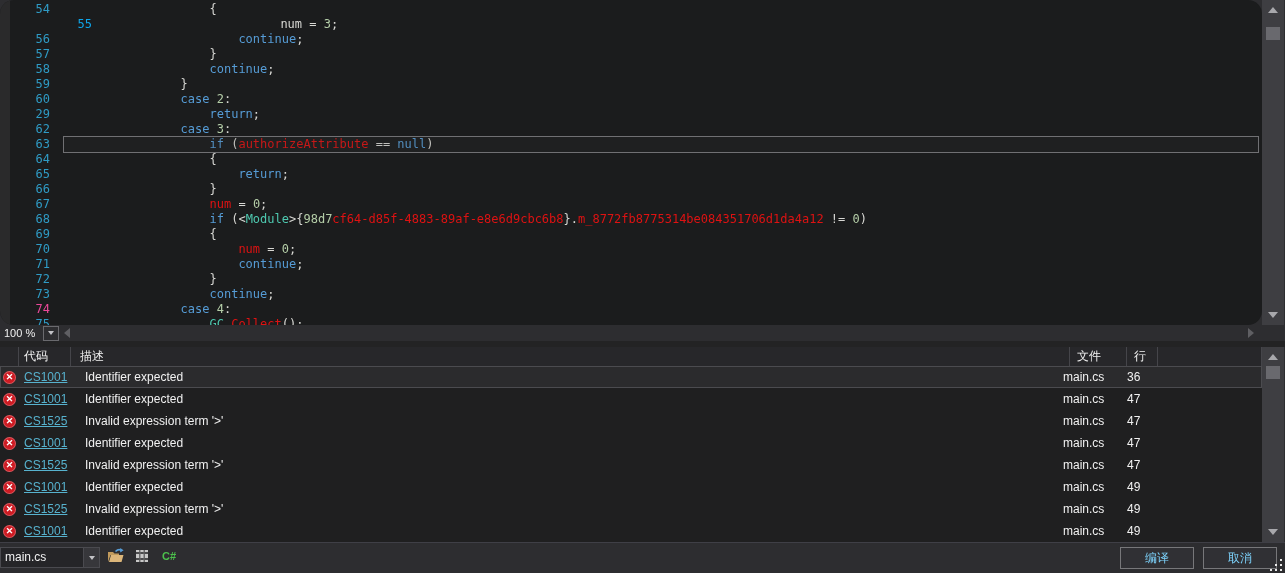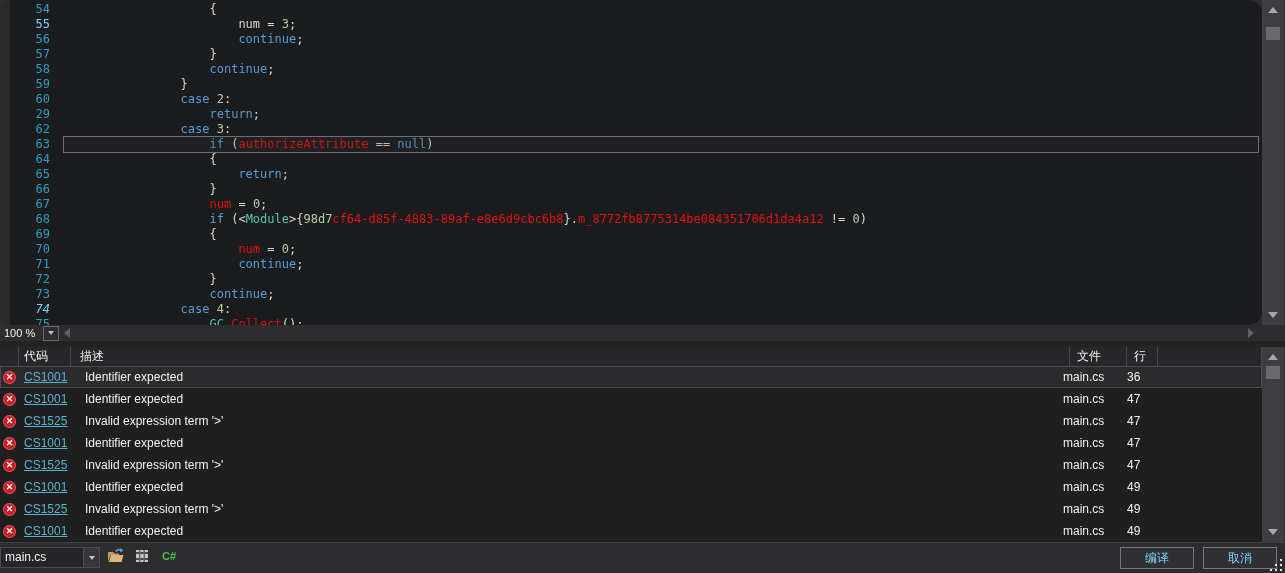--- a/index.html
+++ b/index.html
@@ -78,40 +78,40 @@
 </style>
 </head>
 <body>
 
 <div class="app">
 
   <div id="editor">
     <div id="gutter-strip"></div>
     <div id="code-lines">
         <div class="code-line"><span class="ln" style="color: rgb(47, 155, 197);">54</span><span class="lc"><span style="color: rgb(216, 216, 212);">                    {</span></span></div>
-        <div class="code-line"><span class="ln" style="color: #7dd3fc;">55</span><span class="lc"><span style="color: rgb(216, 216, 212);">                        num = </span><span style="color: rgb(181, 206, 168);">3</span><span style="color: rgb(216, 216, 212);">;</span></span></div>
+        <div class="code-line"><span class="ln" style="color: #0ea5e9; padding-left: 42px;">55</span><span class="lc"><span style="color: rgb(216, 216, 212);">                        num = </span><span style="color: rgb(181, 206, 168);">3</span><span style="color: rgb(216, 216, 212);">;</span></span></div>
         <div class="code-line"><span class="ln" style="color: rgb(47, 155, 197);">56</span><span class="lc"><span style="color: rgb(216, 216, 212);">                        </span><span style="color: rgb(86, 156, 214);">continue</span><span style="color: rgb(216, 216, 212);">;</span></span></div>
         <div class="code-line"><span class="ln" style="color: rgb(47, 155, 197);">57</span><span class="lc"><span style="color: rgb(216, 216, 212);">                    }</span></span></div>
         <div class="code-line"><span class="ln" style="color: rgb(47, 155, 197);">58</span><span class="lc"><span style="color: rgb(216, 216, 212);">                    </span><span style="color: rgb(86, 156, 214);">continue</span><span style="color: rgb(216, 216, 212);">;</span></span></div>
         <div class="code-line"><span class="ln" style="color: rgb(47, 155, 197);">59</span><span class="lc"><span style="color: rgb(216, 216, 212);">                }</span></span></div>
         <div class="code-line"><span class="ln" style="color: rgb(47, 155, 197);">60</span><span class="lc"><span style="color: rgb(216, 216, 212);">                </span><span style="color: rgb(86, 156, 214);">case</span><span style="color: rgb(216, 216, 212);"> </span><span style="color: rgb(181, 206, 168);">2</span><span style="color: rgb(216, 216, 212);">:</span></span></div>
         <div class="code-line"><span class="ln" style="color: rgb(47, 155, 197);">29</span><span class="lc"><span style="color: rgb(216, 216, 212);">                    </span><span style="color: rgb(86, 156, 214);">return</span><span style="color: rgb(216, 216, 212);">;</span></span></div>
         <div class="code-line"><span class="ln" style="color: rgb(47, 155, 197);">62</span><span class="lc"><span style="color: rgb(216, 216, 212);">                </span><span style="color: rgb(86, 156, 214);">case</span><span style="color: rgb(216, 216, 212);"> </span><span style="color: rgb(181, 206, 168);">3</span><span style="color: rgb(216, 216, 212);">:</span></span></div>
         <div class="code-line"><span class="ln" style="color: rgb(47, 155, 197);">63</span><span class="lc"><span style="color: rgb(216, 216, 212);">                    </span><span style="color: rgb(86, 156, 214);">if</span><span style="color: rgb(216, 216, 212);"> (</span><span style="color: rgb(222, 18, 18);">authorizeAttribute</span><span style="color: rgb(216, 216, 212);"> == </span><span style="color: rgb(86, 156, 214);">null</span><span style="color: rgb(216, 216, 212);">)</span></span></div>
         <div class="code-line"><span class="ln" style="color: rgb(47, 155, 197);">64</span><span class="lc"><span style="color: rgb(216, 216, 212);">                    {</span></span></div>
         <div class="code-line"><span class="ln" style="color: rgb(47, 155, 197);">65</span><span class="lc"><span style="color: rgb(216, 216, 212);">                        </span><span style="color: rgb(86, 156, 214);">return</span><span style="color: rgb(216, 216, 212);">;</span></span></div>
         <div class="code-line"><span class="ln" style="color: rgb(47, 155, 197);">66</span><span class="lc"><span style="color: rgb(216, 216, 212);">                    }</span></span></div>
         <div class="code-line"><span class="ln" style="color: rgb(47, 155, 197);">67</span><span class="lc"><span style="color: rgb(216, 216, 212);">                    </span><span style="color: rgb(222, 18, 18);">num</span><span style="color: rgb(216, 216, 212);"> = </span><span style="color: rgb(181, 206, 168);">0</span><span style="color: rgb(216, 216, 212);">;</span></span></div>
         <div class="code-line"><span class="ln" style="color: rgb(47, 155, 197);">68</span><span class="lc"><span style="color: rgb(216, 216, 212);">                    </span><span style="color: rgb(86, 156, 214);">if</span><span style="color: rgb(216, 216, 212);"> (&lt;</span><span style="color: rgb(78, 201, 176);">Module</span><span style="color: rgb(216, 216, 212);">&gt;{</span><span style="color: rgb(181, 206, 168);">98d7</span><span style="color: rgb(222, 18, 18);">cf64-d85f-4883-89af-e8e6d9cbc6b8</span><span style="color: rgb(216, 216, 212);">}.</span><span style="color: rgb(222, 18, 18);">m_8772fb8775314be084351706d1da4a12</span><span style="color: rgb(216, 216, 212);"> != </span><span style="color: rgb(181, 206, 168);">0</span><span style="color: rgb(216, 216, 212);">)</span></span></div>
         <div class="code-line"><span class="ln" style="color: rgb(47, 155, 197);">69</span><span class="lc"><span style="color: rgb(216, 216, 212);">                    {</span></span></div>
         <div class="code-line"><span class="ln" style="color: rgb(47, 155, 197);">70</span><span class="lc"><span style="color: rgb(216, 216, 212);">                        </span><span style="color: rgb(222, 18, 18);">num</span><span style="color: rgb(216, 216, 212);"> = </span><span style="color: rgb(181, 206, 168);">0</span><span style="color: rgb(216, 216, 212);">;</span></span></div>
         <div class="code-line"><span class="ln" style="color: rgb(47, 155, 197);">71</span><span class="lc"><span style="color: rgb(216, 216, 212);">                        </span><span style="color: rgb(86, 156, 214);">continue</span><span style="color: rgb(216, 216, 212);">;</span></span></div>
         <div class="code-line"><span class="ln" style="color: rgb(47, 155, 197);">72</span><span class="lc"><span style="color: rgb(216, 216, 212);">                    }</span></span></div>
         <div class="code-line"><span class="ln" style="color: rgb(47, 155, 197);">73</span><span class="lc"><span style="color: rgb(216, 216, 212);">                    </span><span style="color: rgb(86, 156, 214);">continue</span><span style="color: rgb(216, 216, 212);">;</span></span></div>
-        <div class="code-line"><span class="ln" style="color: #7dd3fc; font-style: italic;">74</span><span class="lc"><span style="color: rgb(216, 216, 212);">                </span><span style="color: rgb(86, 156, 214);">case</span><span style="color: rgb(216, 216, 212);"> </span><span style="color: rgb(181, 206, 168);">4</span><span style="color: rgb(216, 216, 212);">:</span></span></div>
+        <div class="code-line"><span class="ln" style="color: #ec4899;">74</span><span class="lc"><span style="color: rgb(216, 216, 212);">                </span><span style="color: rgb(86, 156, 214);">case</span><span style="color: rgb(216, 216, 212);"> </span><span style="color: rgb(181, 206, 168);">4</span><span style="color: rgb(216, 216, 212);">:</span></span></div>
         <div class="code-line"><span class="ln" style="color: rgb(47, 155, 197);">75</span><span class="lc"><span style="color: rgb(216, 216, 212);">                    </span><span style="color: rgb(78, 201, 176);">GC</span><span style="color: rgb(216, 216, 212);">.</span><span style="color: rgb(222, 18, 18);">Collect</span><span style="color: rgb(216, 216, 212);">();</span></span></div>
       </div>
     <div id="line-highlight" style="top: 136px;"></div>
   </div>
 
   <div id="code-vscroll" class="vscroll">
     <div class="sb-btn sb-top">
         <span class="tri tri-up"></span>
       </div>
     <div class="sb-thumb" style="top:27px"></div>

